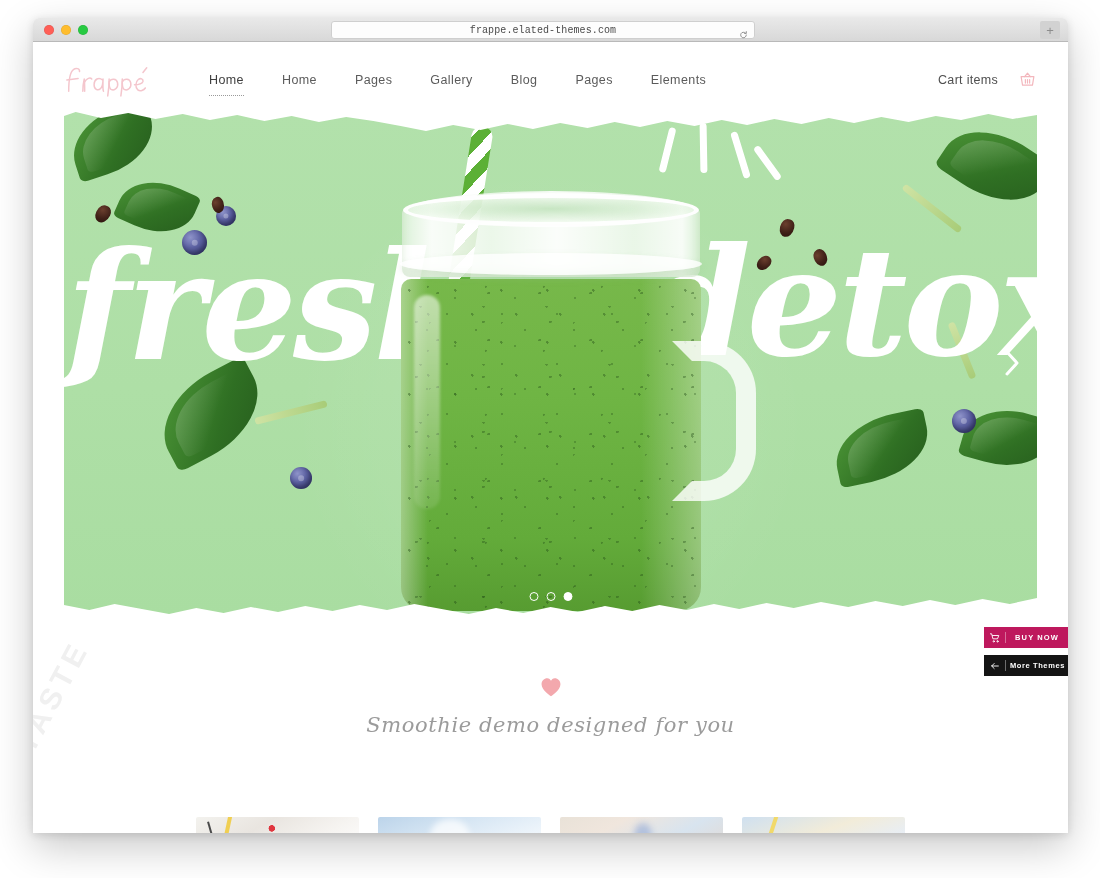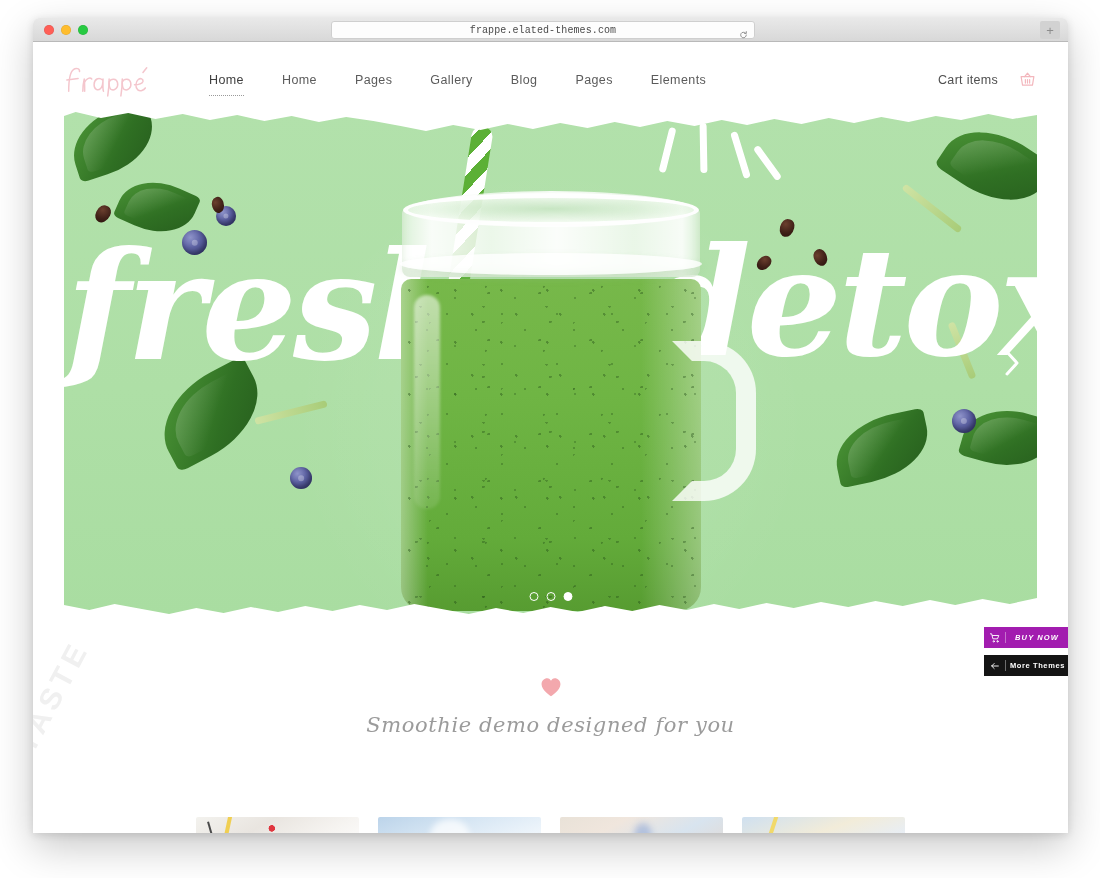--- a/index.html
+++ b/index.html
@@ -387,21 +387,21 @@
     z-index: 40;
     width: 84px;
   }
   .float-btn {
     display: flex;
     align-items: center;
     height: 21px;
     cursor: pointer;
     color: #ffffff;
   }
-  #buy-now-button  { background: #a21caf; margin-bottom: 7px; font-style: italic; }
+  #buy-now-button  { background: #be185d; margin-bottom: 7px; }
   #more-themes-button { background: #141414; }
   .float-btn-icon {
     width: 21px;
     display: flex; align-items: center; justify-content: center;
     flex: 0 0 21px;
   }
   .float-btn-icon svg { width: 10px; height: 10px; }
   .float-btn-sep {
     width: 1px; height: 11px;
     background: rgba(255,255,255,.38);

